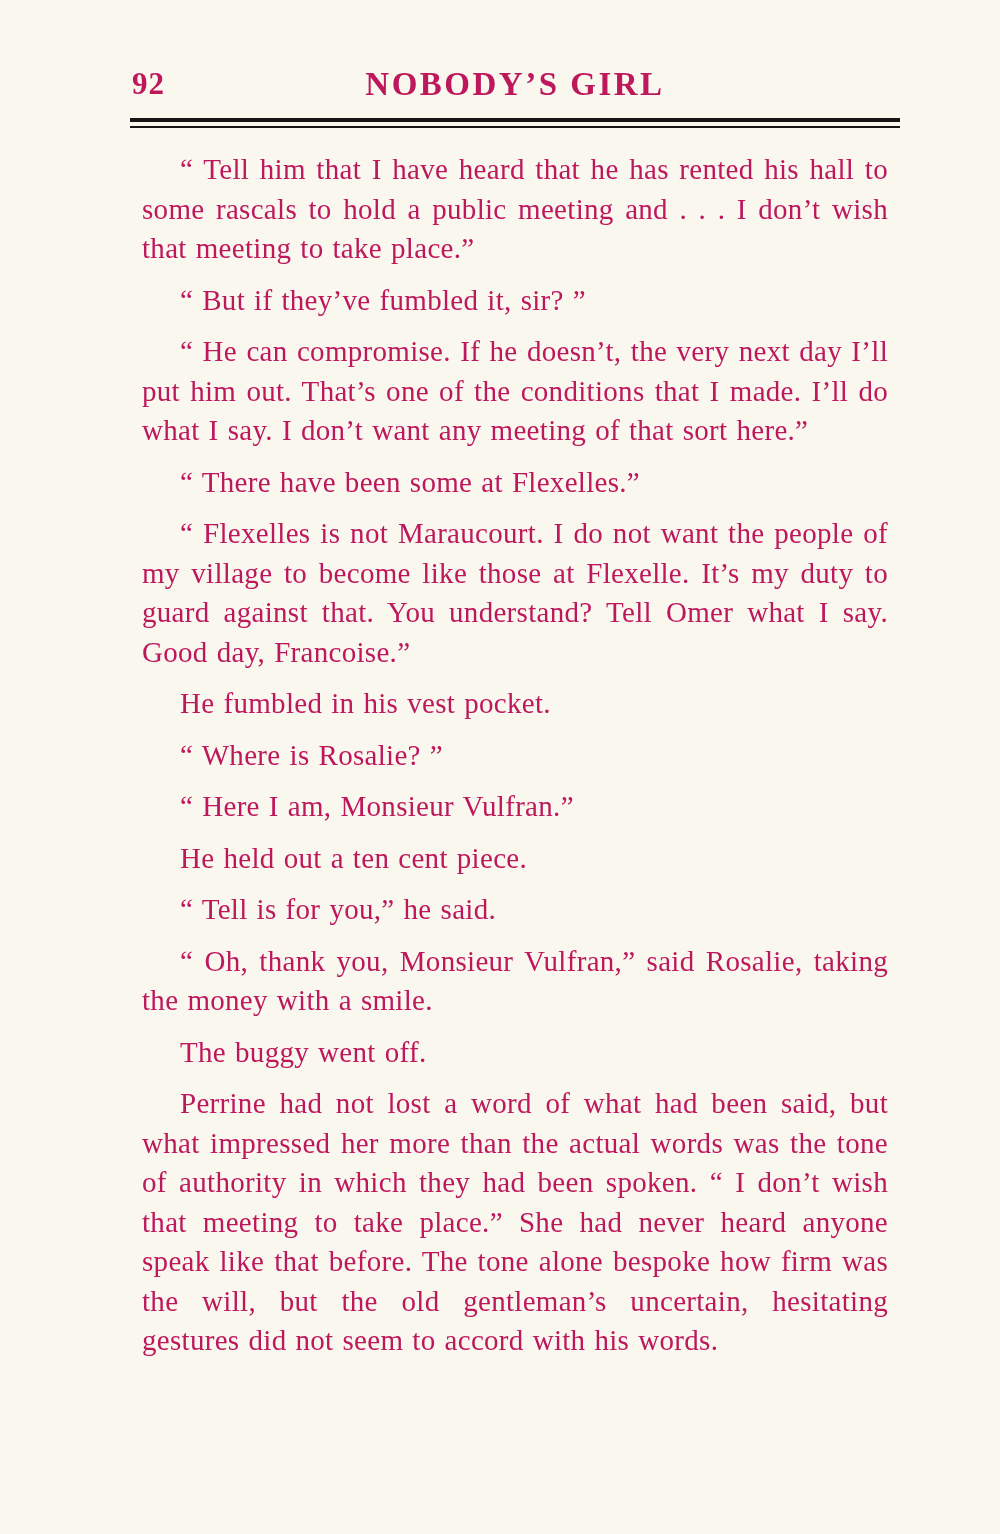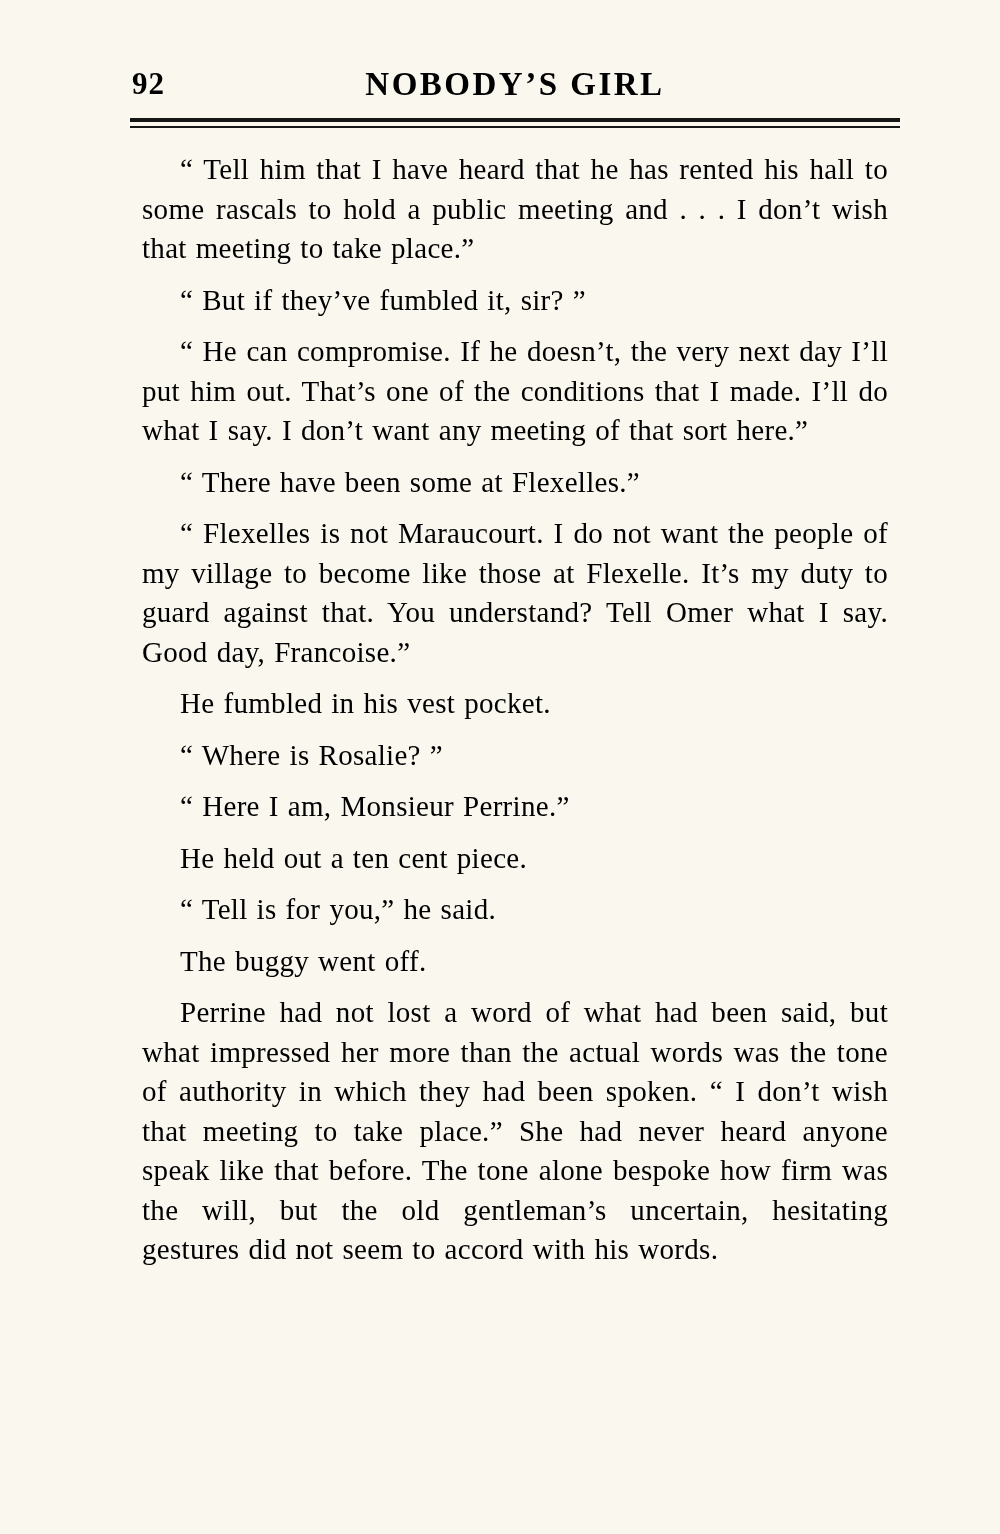--- a/index.html
+++ b/index.html
@@ -6,21 +6,21 @@
     margin: 0;
     padding: 0;
     background: #e9e6df;
   }
   .page {
     position: relative;
     width: 1000px;
     height: 1534px;
     margin: 0 auto;
     background: #faf7ef;
-    color: #000000;
+    color: #be185d;
     font-family: "Liberation Serif", "DejaVu Serif", serif;
     box-sizing: border-box;
     padding: 66px 100px 40px 130px;
     overflow: hidden;
   }
   .running-head {
     position: relative;
     height: 46px;
   }
   .page-number {
@@ -73,20 +73,21 @@
   <div class="head-rule"></div>
 
   <div class="text-block">
     <p>“ Tell him that I have heard that he has rented his hall to some rascals to hold a public meeting and . . . I don’t wish that meeting to take place.”</p>
     <p>“ But if they’ve fumbled it, sir? ”</p>
     <p>“ He can compromise.  If he doesn’t, the very next day I’ll put him out.  That’s one of the conditions that I made.  I’ll do what I say.  I don’t want any meeting of that sort here.”</p>
     <p>“ There have been some at Flexelles.”</p>
     <p>“ Flexelles is not Maraucourt.  I do not want the people of my village to become like those at Flexelle.  It’s my duty to guard against that.  You understand?  Tell Omer what I say.  Good day, Francoise.”</p>
     <p>He fumbled in his vest pocket.</p>
     <p>“ Where is Rosalie? ”</p>
-    <p>“ Here I am, Monsieur Perrine.”</p>
+    <p>“ Here I am, Monsieur Vulfran.”</p>
     <p>He held out a ten cent piece.</p>
     <p>“ Tell is for you,” he said.</p>
+    <p>“ Oh, thank you, Monsieur Vulfran,” said Rosalie, taking the money with a smile.</p>
     <p>The buggy went off.</p>
     <p>Perrine had not lost a word of what had been said, but what impressed her more than the actual words was the tone of authority in which they had been spoken.  “ I don’t wish that meeting to take place.”  She had never heard anyone speak like that before.  The tone alone bespoke how firm was the will, but the old gentleman’s uncertain, hesitating gestures did not seem to accord with his words.</p>
   </div>
 
 </div>
 
 </body></html>

